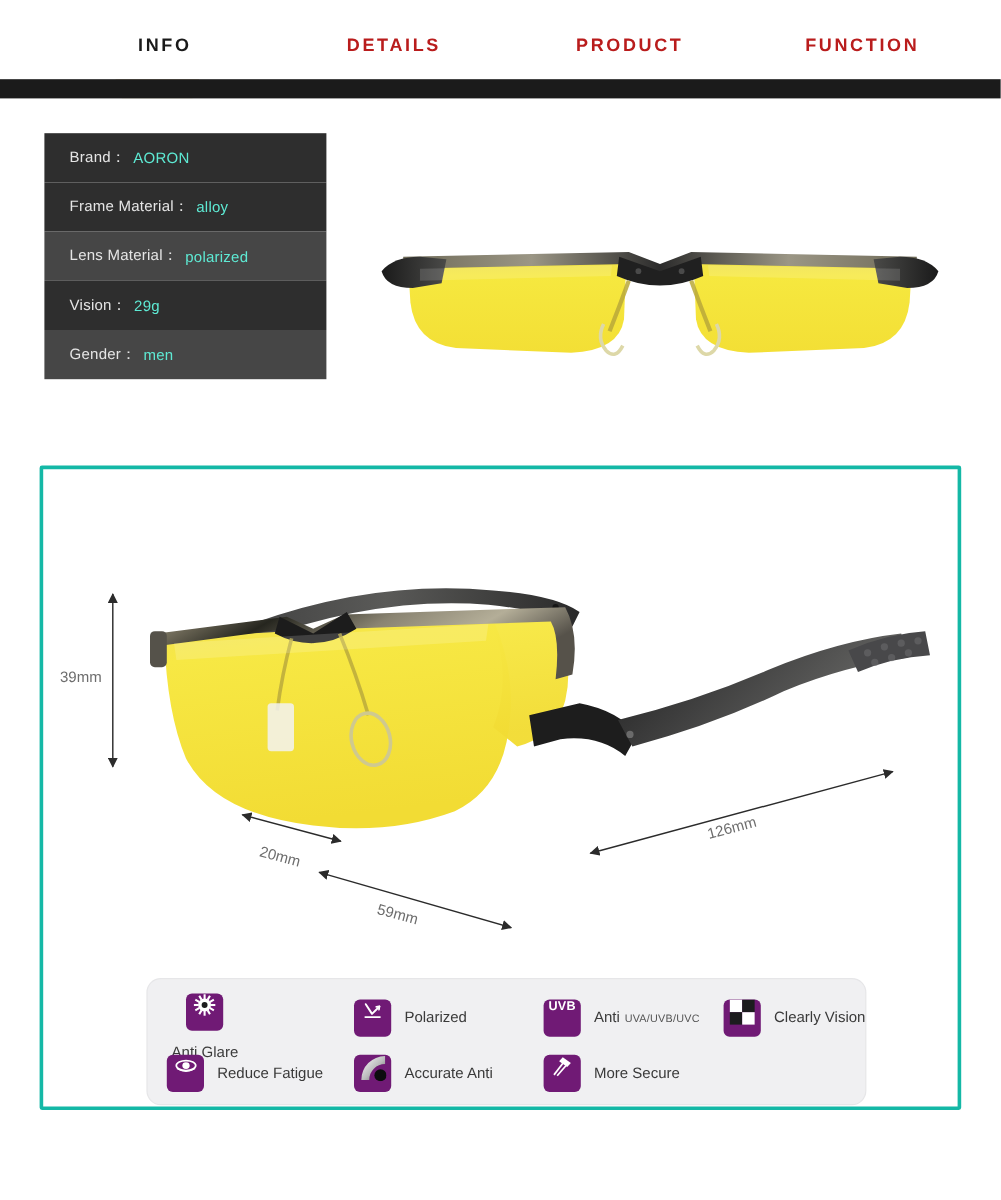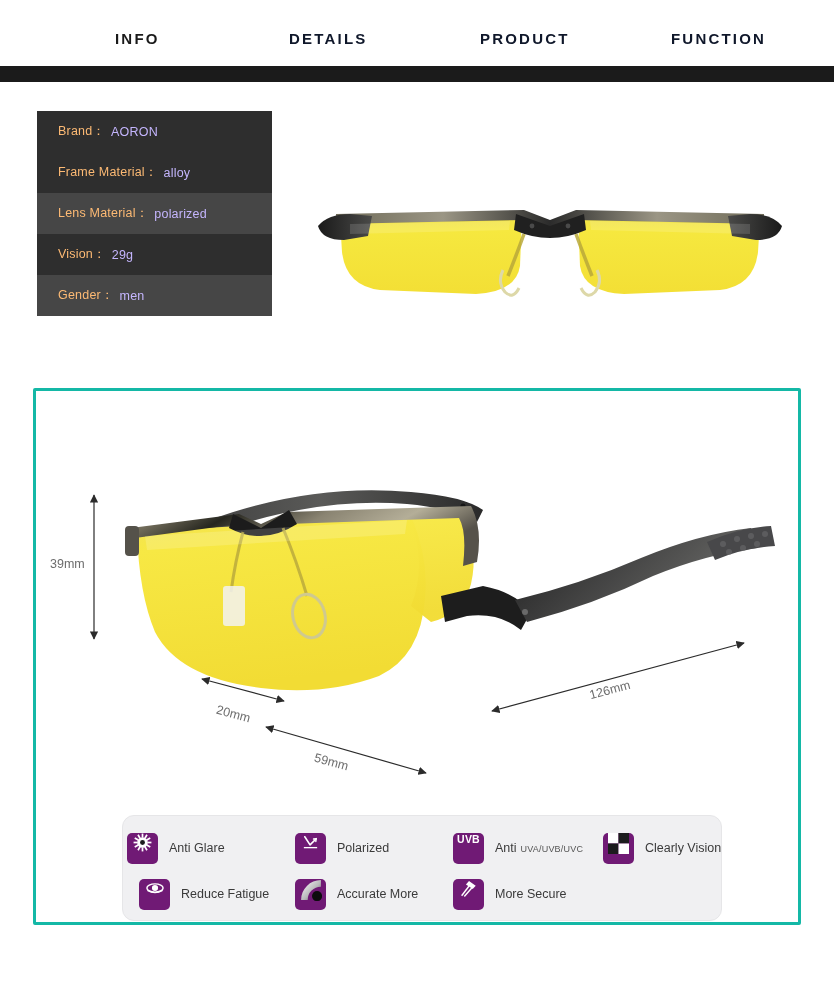--- a/index.html
+++ b/index.html
@@ -15,21 +15,21 @@
   .tabbar {
     position: absolute; left:0; top:0; width:834px; height:66px;
     background:#ffffff;
   }
   .tabs {
     position:absolute; left:12px; top:0; width:834px; height:66px;
   }
   .tab {
     position:absolute; top:38px;
     font-size:15px; font-weight:bold; letter-spacing:2.2px;
-    color:#0f172a; white-space:nowrap;
+    color:#b91c1c; white-space:nowrap;
     transform: translateY(-50%);
   }
   .tab.active { color:#1a1a1a; }
   .tab-underline {
     position:absolute; top:66px; width:70px; height:16px;
     background:#d9b877;
     clip-path: polygon(0 0, 100% 0, 92% 100%, 8% 100%);
   }
   .blackbar {
     position:absolute; left:0; top:66px; width:834px; height:16px;
@@ -41,22 +41,22 @@
     position:absolute; left:37px; top:111px; width:235px;
   }
   .spec-row {
     height:41px; display:flex; align-items:center;
     padding-left:21px;
     font-size:12.5px; color:#e2e2e2;
     letter-spacing:0.2px;
   }
   .spec-row.odd  { background:#2e2e2e; }
   .spec-row.even { background:#464646; }
-  .spec-label { color:#fdba74; }
-  .spec-value { color:#c4b5fd; margin-left:6px; }
+  .spec-label { color:#e5e5e5; }
+  .spec-value { color:#5eead4; margin-left:6px; }
 
   
   .hero-photo {
     position:absolute; left:310px; top:190px; width:480px; height:120px;
   }
 
   
   .dim-card {
     position:absolute; left:33px; top:388px; width:768px; height:537px;
     background:#ffffff;
@@ -281,21 +281,21 @@
 
     <div id="dim-host">
         <div class="dim-label" style="left: 14px; top: 166px;">39mm</div>
         <div class="dim-label" style="left: 180px; top: 316px; transform: rotate(15deg);">20mm</div>
         <div class="dim-label" style="left: 278px; top: 364px; transform: rotate(15deg);">59mm</div>
         <div class="dim-label" style="left: 553px; top: 292px; transform: rotate(-15deg);">126mm</div>
       </div>
 
     <div class="features">
       <div class="feat-row r1" id="feat-row-1">
-          <div class="feat" style="left: 4px;">
+          <div class="feat" style="left: 20px; flex-direction: column;">
             <span class="feat-icon">
               <svg viewBox="0 0 20 20" width="19" height="19">
                 <rect x="9.1" y="0.6" width="1.8" height="4.2" fill="#fff" transform="rotate(0 10 10)"></rect>
                 <rect x="9.1" y="0.6" width="1.8" height="4.2" fill="#fff" transform="rotate(30 10 10)"></rect>
                 <rect x="9.1" y="0.6" width="1.8" height="4.2" fill="#fff" transform="rotate(60 10 10)"></rect>
                 <rect x="9.1" y="0.6" width="1.8" height="4.2" fill="#fff" transform="rotate(90 10 10)"></rect>
                 <rect x="9.1" y="0.6" width="1.8" height="4.2" fill="#fff" transform="rotate(120 10 10)"></rect>
                 <rect x="9.1" y="0.6" width="1.8" height="4.2" fill="#fff" transform="rotate(150 10 10)"></rect>
                 <rect x="9.1" y="0.6" width="1.8" height="4.2" fill="#fff" transform="rotate(180 10 10)"></rect>
                 <rect x="9.1" y="0.6" width="1.8" height="4.2" fill="#fff" transform="rotate(210 10 10)"></rect>
@@ -367,21 +367,21 @@
                     <stop offset="0%" stop-color="#ffffff"></stop>
                     <stop offset="55%" stop-color="#b9b9bb"></stop>
                     <stop offset="100%" stop-color="#4a4a4c"></stop>
                   </linearGradient>
                 </defs>
                 <path d="M1 19 A18 18 0 0 1 19 1 L19 7 A12 12 0 0 0 7 19 Z" fill="url(#acg)"></path>
                 <circle cx="15.5" cy="15.5" r="4.6" fill="#0c0c0e"></circle>
               </svg>
             </span>
             <span class="feat-text">
-              <span>Accurate More</span>
+              <span>Accurate Anti</span>
             </span>
           </div>
           <div class="feat" style="left: 330px;">
             <span class="feat-icon">
               <svg viewBox="0 0 20 20" width="19" height="19">
                 <path d="M10.5 2.2 L17.6 7.1 L14.4 10.6 L7.3 5.7 Z" fill="#fff"></path>
                 <line x1="10.6" y1="7.4" x2="2.8" y2="17.6" stroke="#fff" stroke-width="1.5"></line>
                 <line x1="13.4" y1="9.4" x2="5.6" y2="18.4" stroke="#fff" stroke-width="1.5"></line>
               </svg>
             </span>

